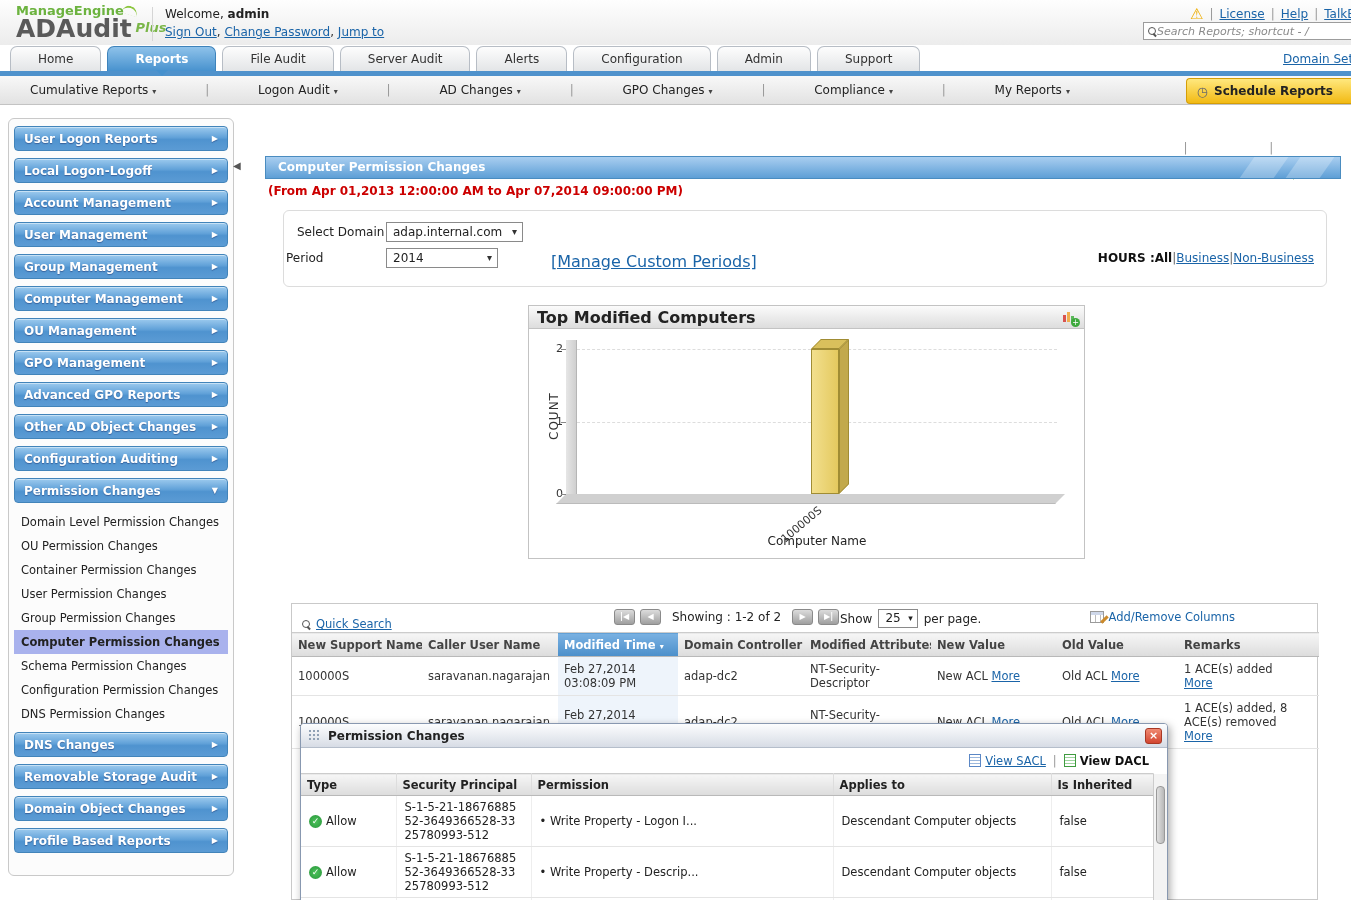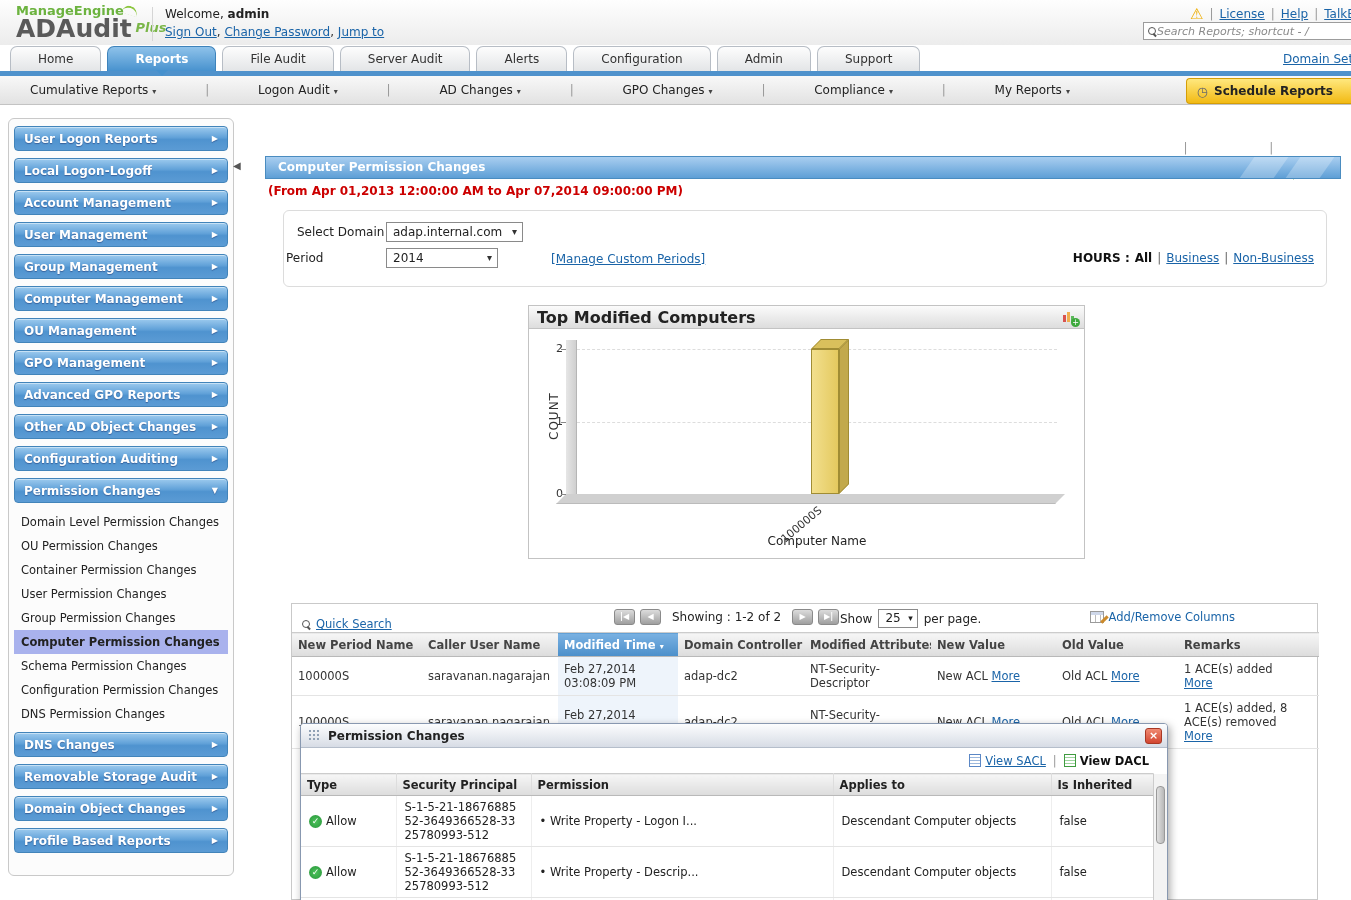--- a/index.html
+++ b/index.html
@@ -88,22 +88,22 @@
     color:#fff; font-weight:bold; font-size:12px; line-height:21px; padding-left:12px; overflow:hidden; }
   .report-header .stripe { position:absolute; top:-5px; width:34px; height:34px; background:rgba(255,255,255,.25); transform:skewX(-35deg); }
   .date-range { position:absolute; left:268px; top:184px; color:#cc0000; font-weight:bold; font-size:12px; }
 
   
   .filter-panel { position:absolute; left:283px; top:210px; width:1044px; height:77px; border:1px solid #dcdcdc; border-radius:6px; background:#fff; }
   .fp-label { position:absolute; font-size:12px; color:#222; }
   .select-box { position:absolute; height:20px; line-height:18px; background:#fff; border:1px solid #8a8a8a;
     font-size:12px; color:#222; padding:0 18px 0 6px; cursor:pointer; white-space:nowrap; }
   .select-box::after { content:"▾"; position:absolute; right:5px; top:0; line-height:18px; font-size:10px; color:#333; }
-  .manage-periods { position:absolute; left:267px; top:41px; font-size:12px; }
-  .hours-row { position:absolute; right:12px; top:40px; font-size:12px; display:flex; gap:5px; align-items:center; white-space:nowrap; }
+  .manage-periods { position:absolute; left:267px; top:41px; font-size:16px; }
+  .hours-row { position:absolute; right:12px; top:40px; font-size:12px; display:flex; align-items:center; white-space:nowrap; }
   .hours-label, .hours-current { font-weight:bold; color:#111; }
   .hours-sep { color:#666; }
 
   
   .chart-box { position:absolute; left:528px; top:305px; width:557px; height:254px; border:1px solid #c3c3c3; background:#fff; }
   .chart-header { height:23px; background:linear-gradient(#fbfbfb,#dddddd); border-bottom:1px solid #c3c3c3;
     display:flex; align-items:center; justify-content:space-between; padding:0 8px; }
   .chart-title { font-weight:bold; font-size:16px; color:#222; }
   .chart-mini-icon { position:relative; display:flex; align-items:flex-end; gap:1px; cursor:pointer; padding:2px; }
   .chart-mini-icon i { display:block; width:3px; }
@@ -431,21 +431,21 @@
           <col style="width:136px">
           <col style="width:120px">
           <col style="width:126px">
         <col style="width:127px">
           <col style="width:125px">
           <col style="width:122px">
           <col style="width:141px">
       </colgroup>
       <thead>
           <tr>
-            <th>New Period Name</th>
+            <th>New Support Name</th>
             <th>Caller User Name</th>
             <th class="sorted">Modified Time <span class="dd-small" style="color:#fff">▾</span></th>
             <th>Domain Controller</th>
             <th>Modified Attributes</th>
             <th>New Value</th>
             <th>Old Value</th>
             <th>Remarks</th>
           </tr>
         </thead>
       <tbody>

